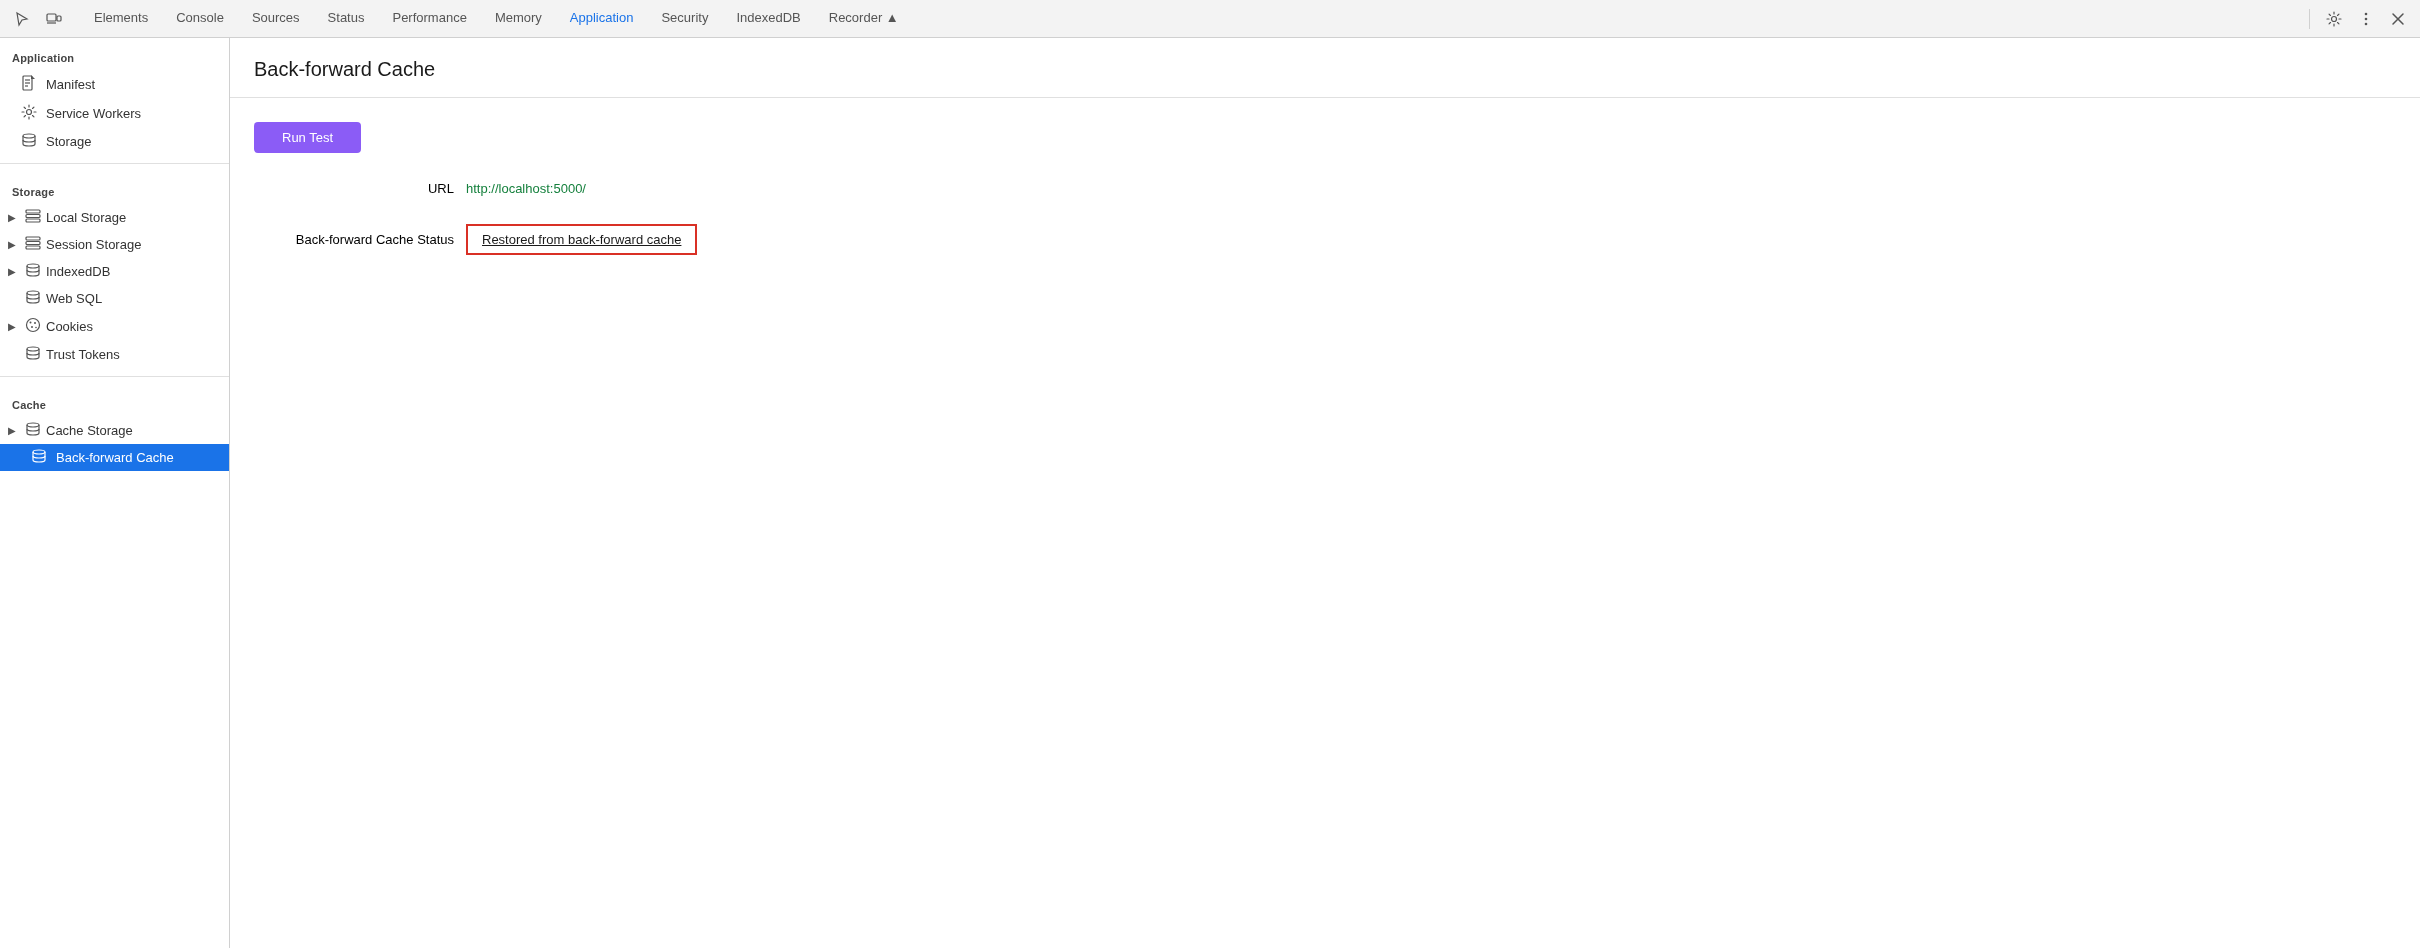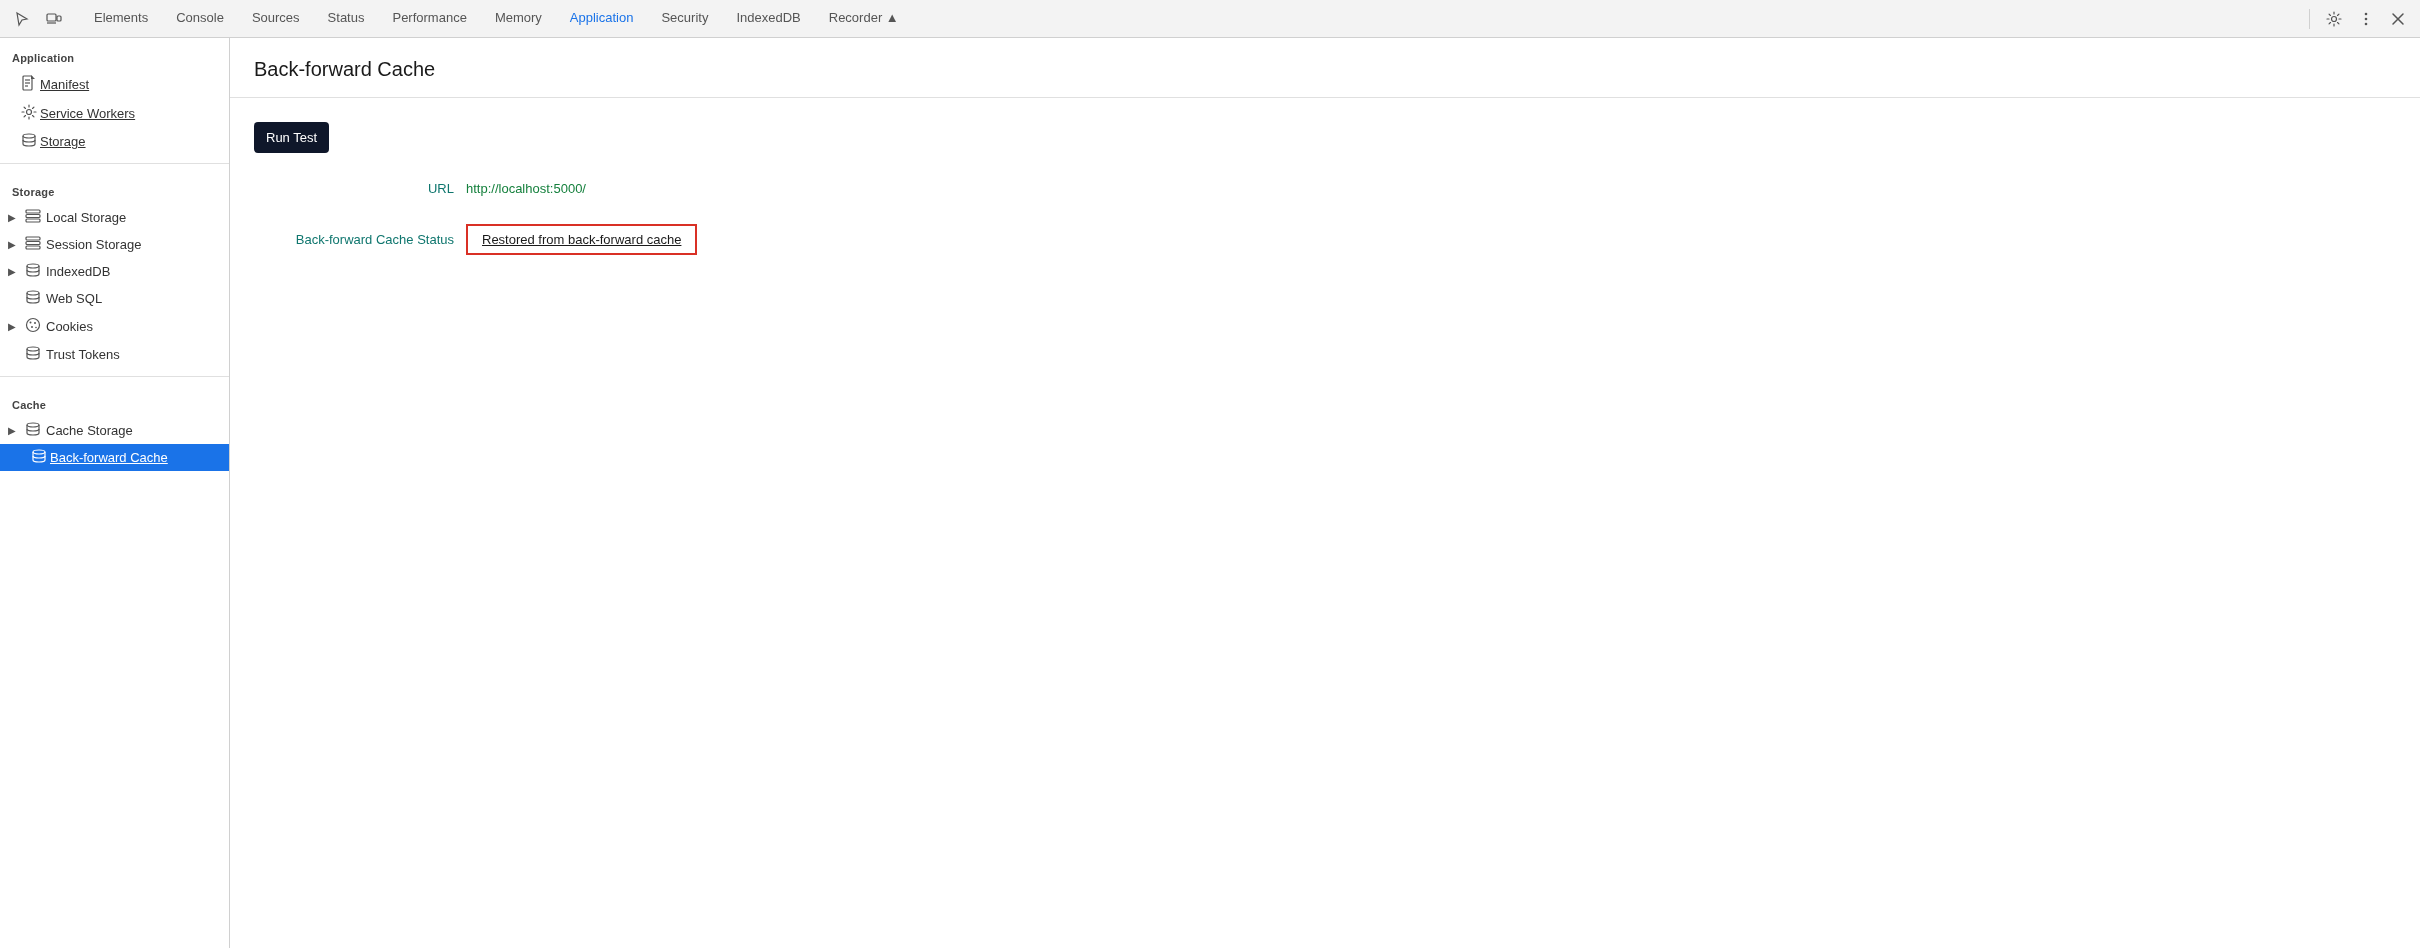--- a/index.html
+++ b/index.html
@@ -97,24 +97,23 @@
       color: #444;
       padding: 14px 12px 6px 12px;
       letter-spacing: 0.02em;
     }
     .sidebar-item {
       display: flex;
       align-items: center;
       padding: 5px 12px 5px 20px;
       cursor: pointer;
       color: #333;
-      gap: 2px;
+      gap: 8px;
       font-size: 13px;
       border-radius: 0;
-      text-decoration: underline;
     }
     .sidebar-item.active {
       background: #1a73e8;
       color: #fff;
     }
     .sidebar-item.active .sidebar-icon { color: #fff; }
     .sidebar-item-with-arrow {
       display: flex;
       align-items: center;
       padding: 5px 12px 5px 8px;
@@ -153,38 +152,38 @@
     }
     .content-title {
       font-size: 20px;
       font-weight: 400;
       color: #1a1a1a;
     }
     .content-body {
       padding: 24px 24px;
     }
     .run-test-btn {
-      background: #0f172a;
+      background: #8b5cf6;
       color: #fff;
       border: none;
-      padding: 8px 12px;
+      padding: 8px 28px;
       border-radius: 4px;
       font-size: 13px;
       cursor: pointer;
       font-weight: 500;
     }
 
     .info-row {
       display: flex;
       align-items: center;
       margin-top: 28px;
       gap: 12px;
     }
     .info-label {
-      color: #0f766e;
+      color: #000000;
       font-size: 13px;
       min-width: 200px;
       text-align: right;
     }
     .info-value {
       color: #15803d;
       font-size: 13px;
     }
     .cache-status-value {
       border: 2px solid #d93025;

